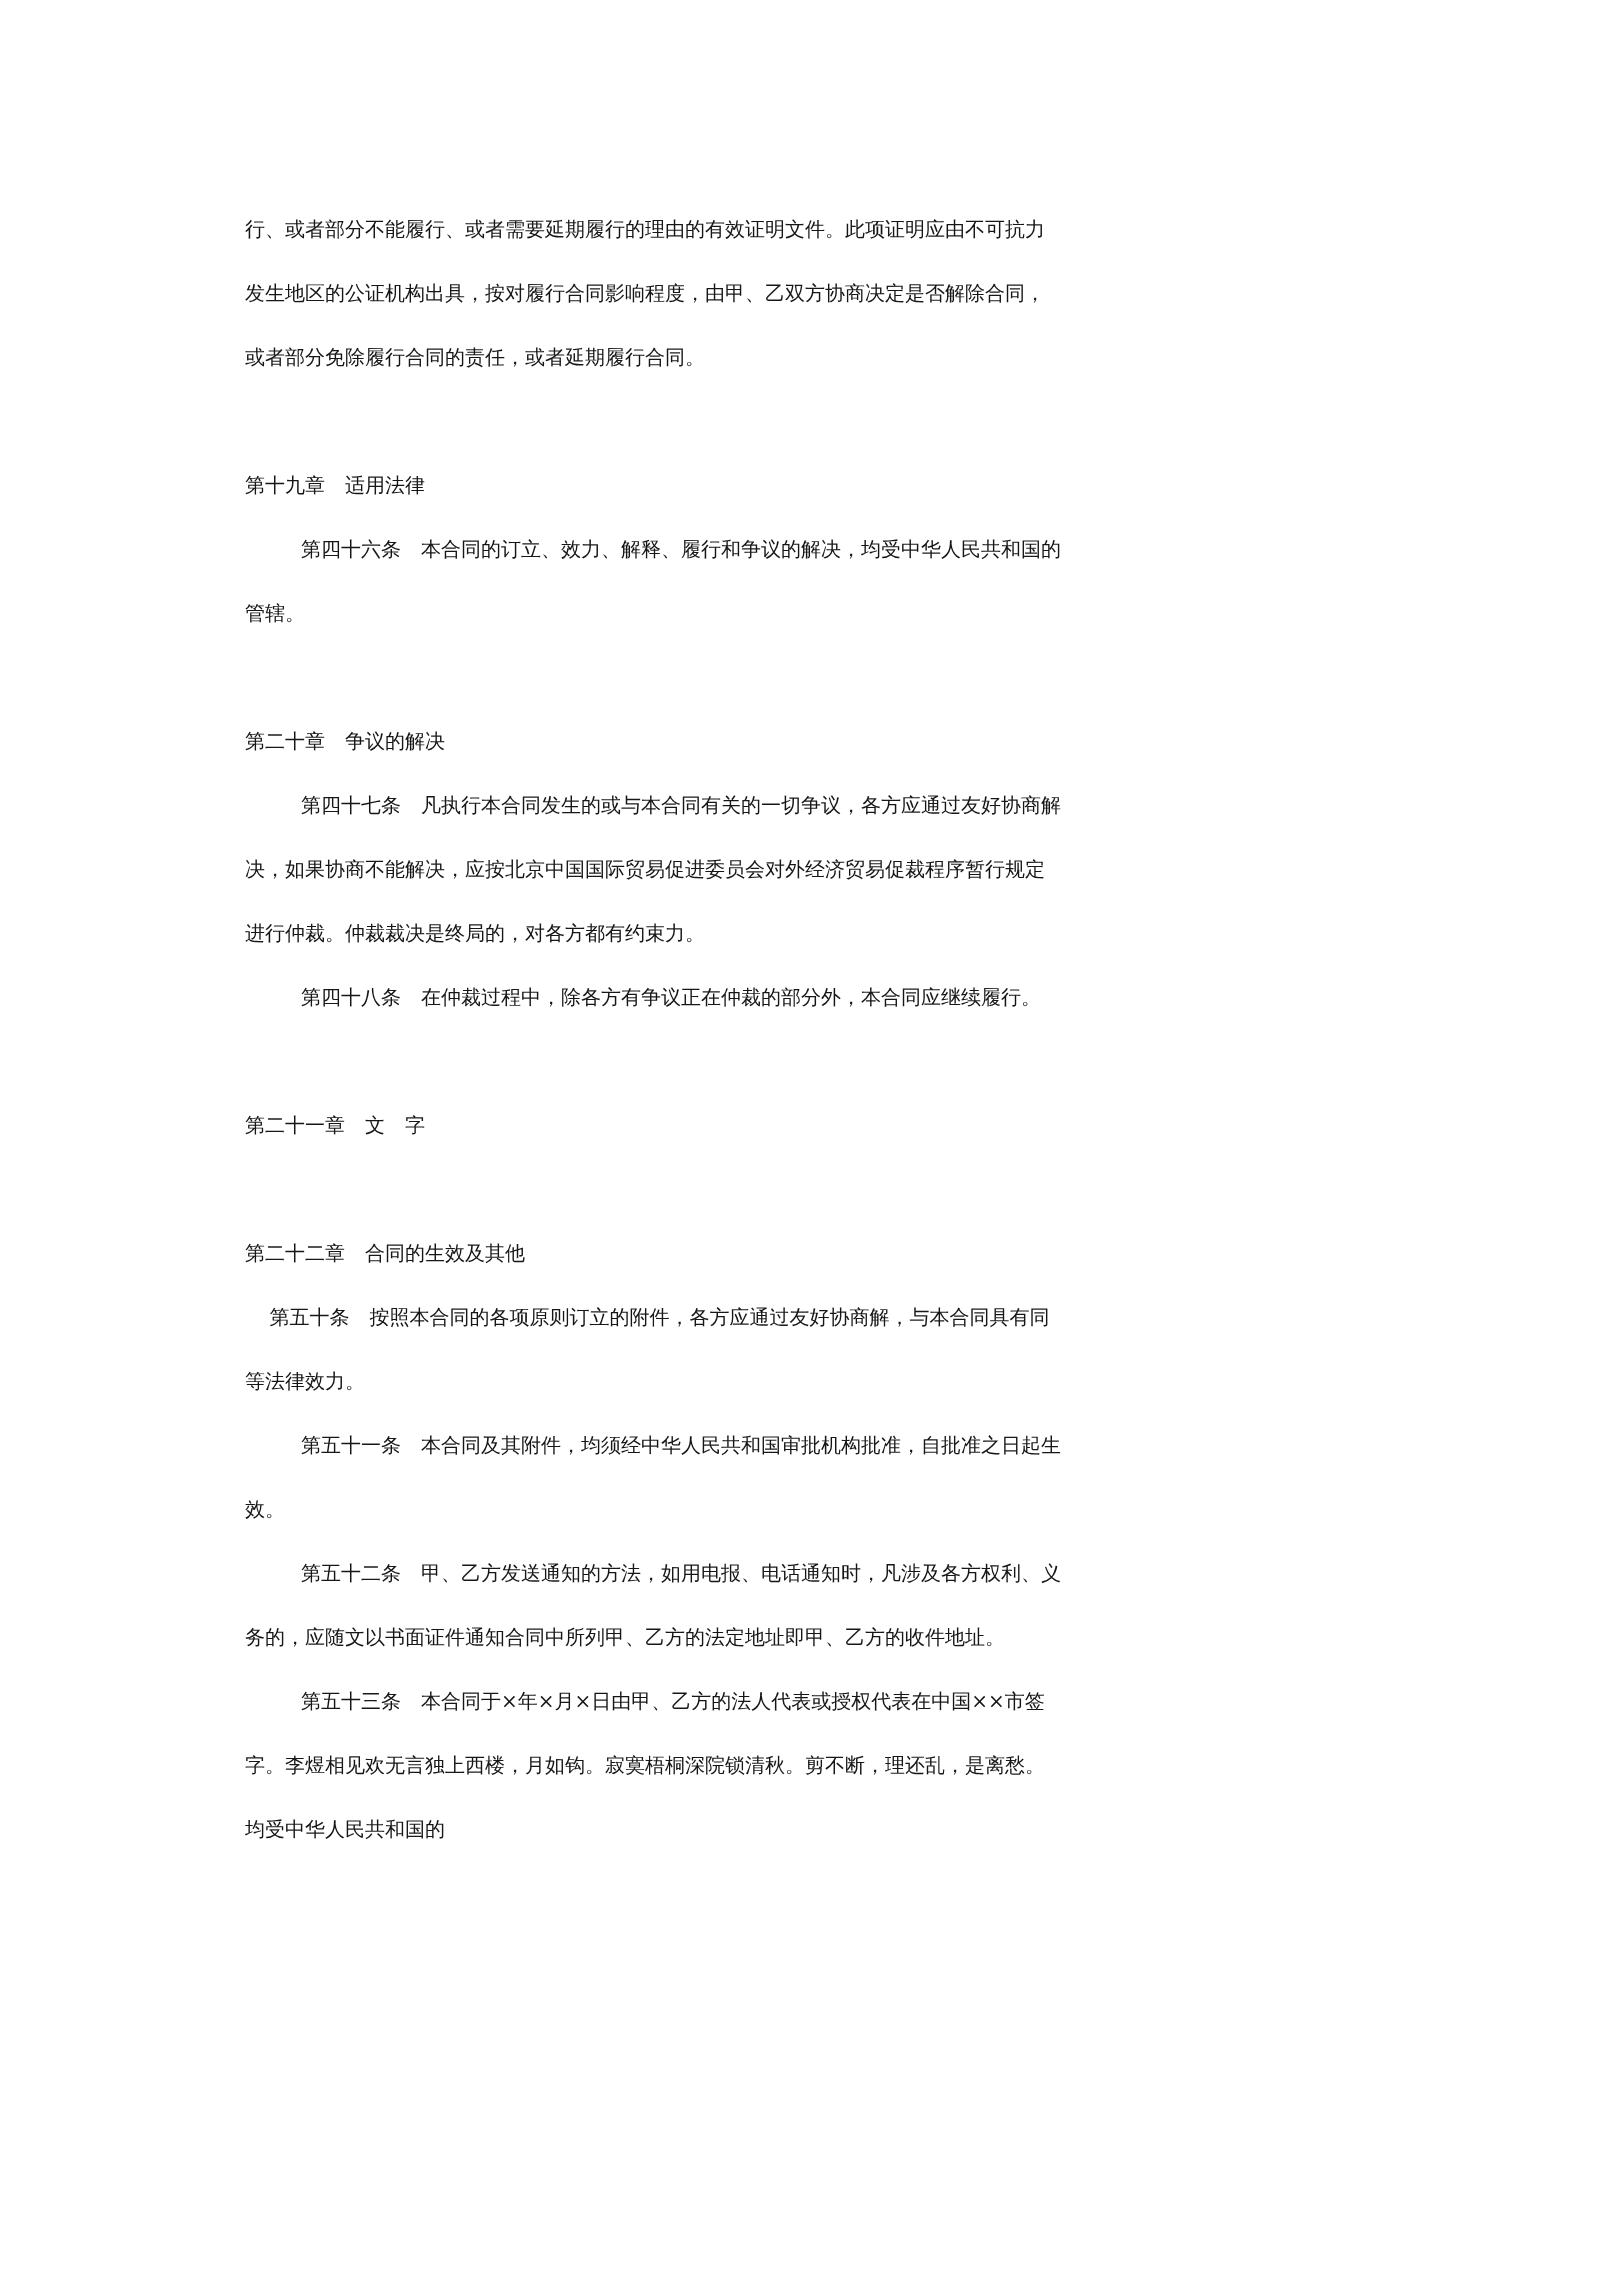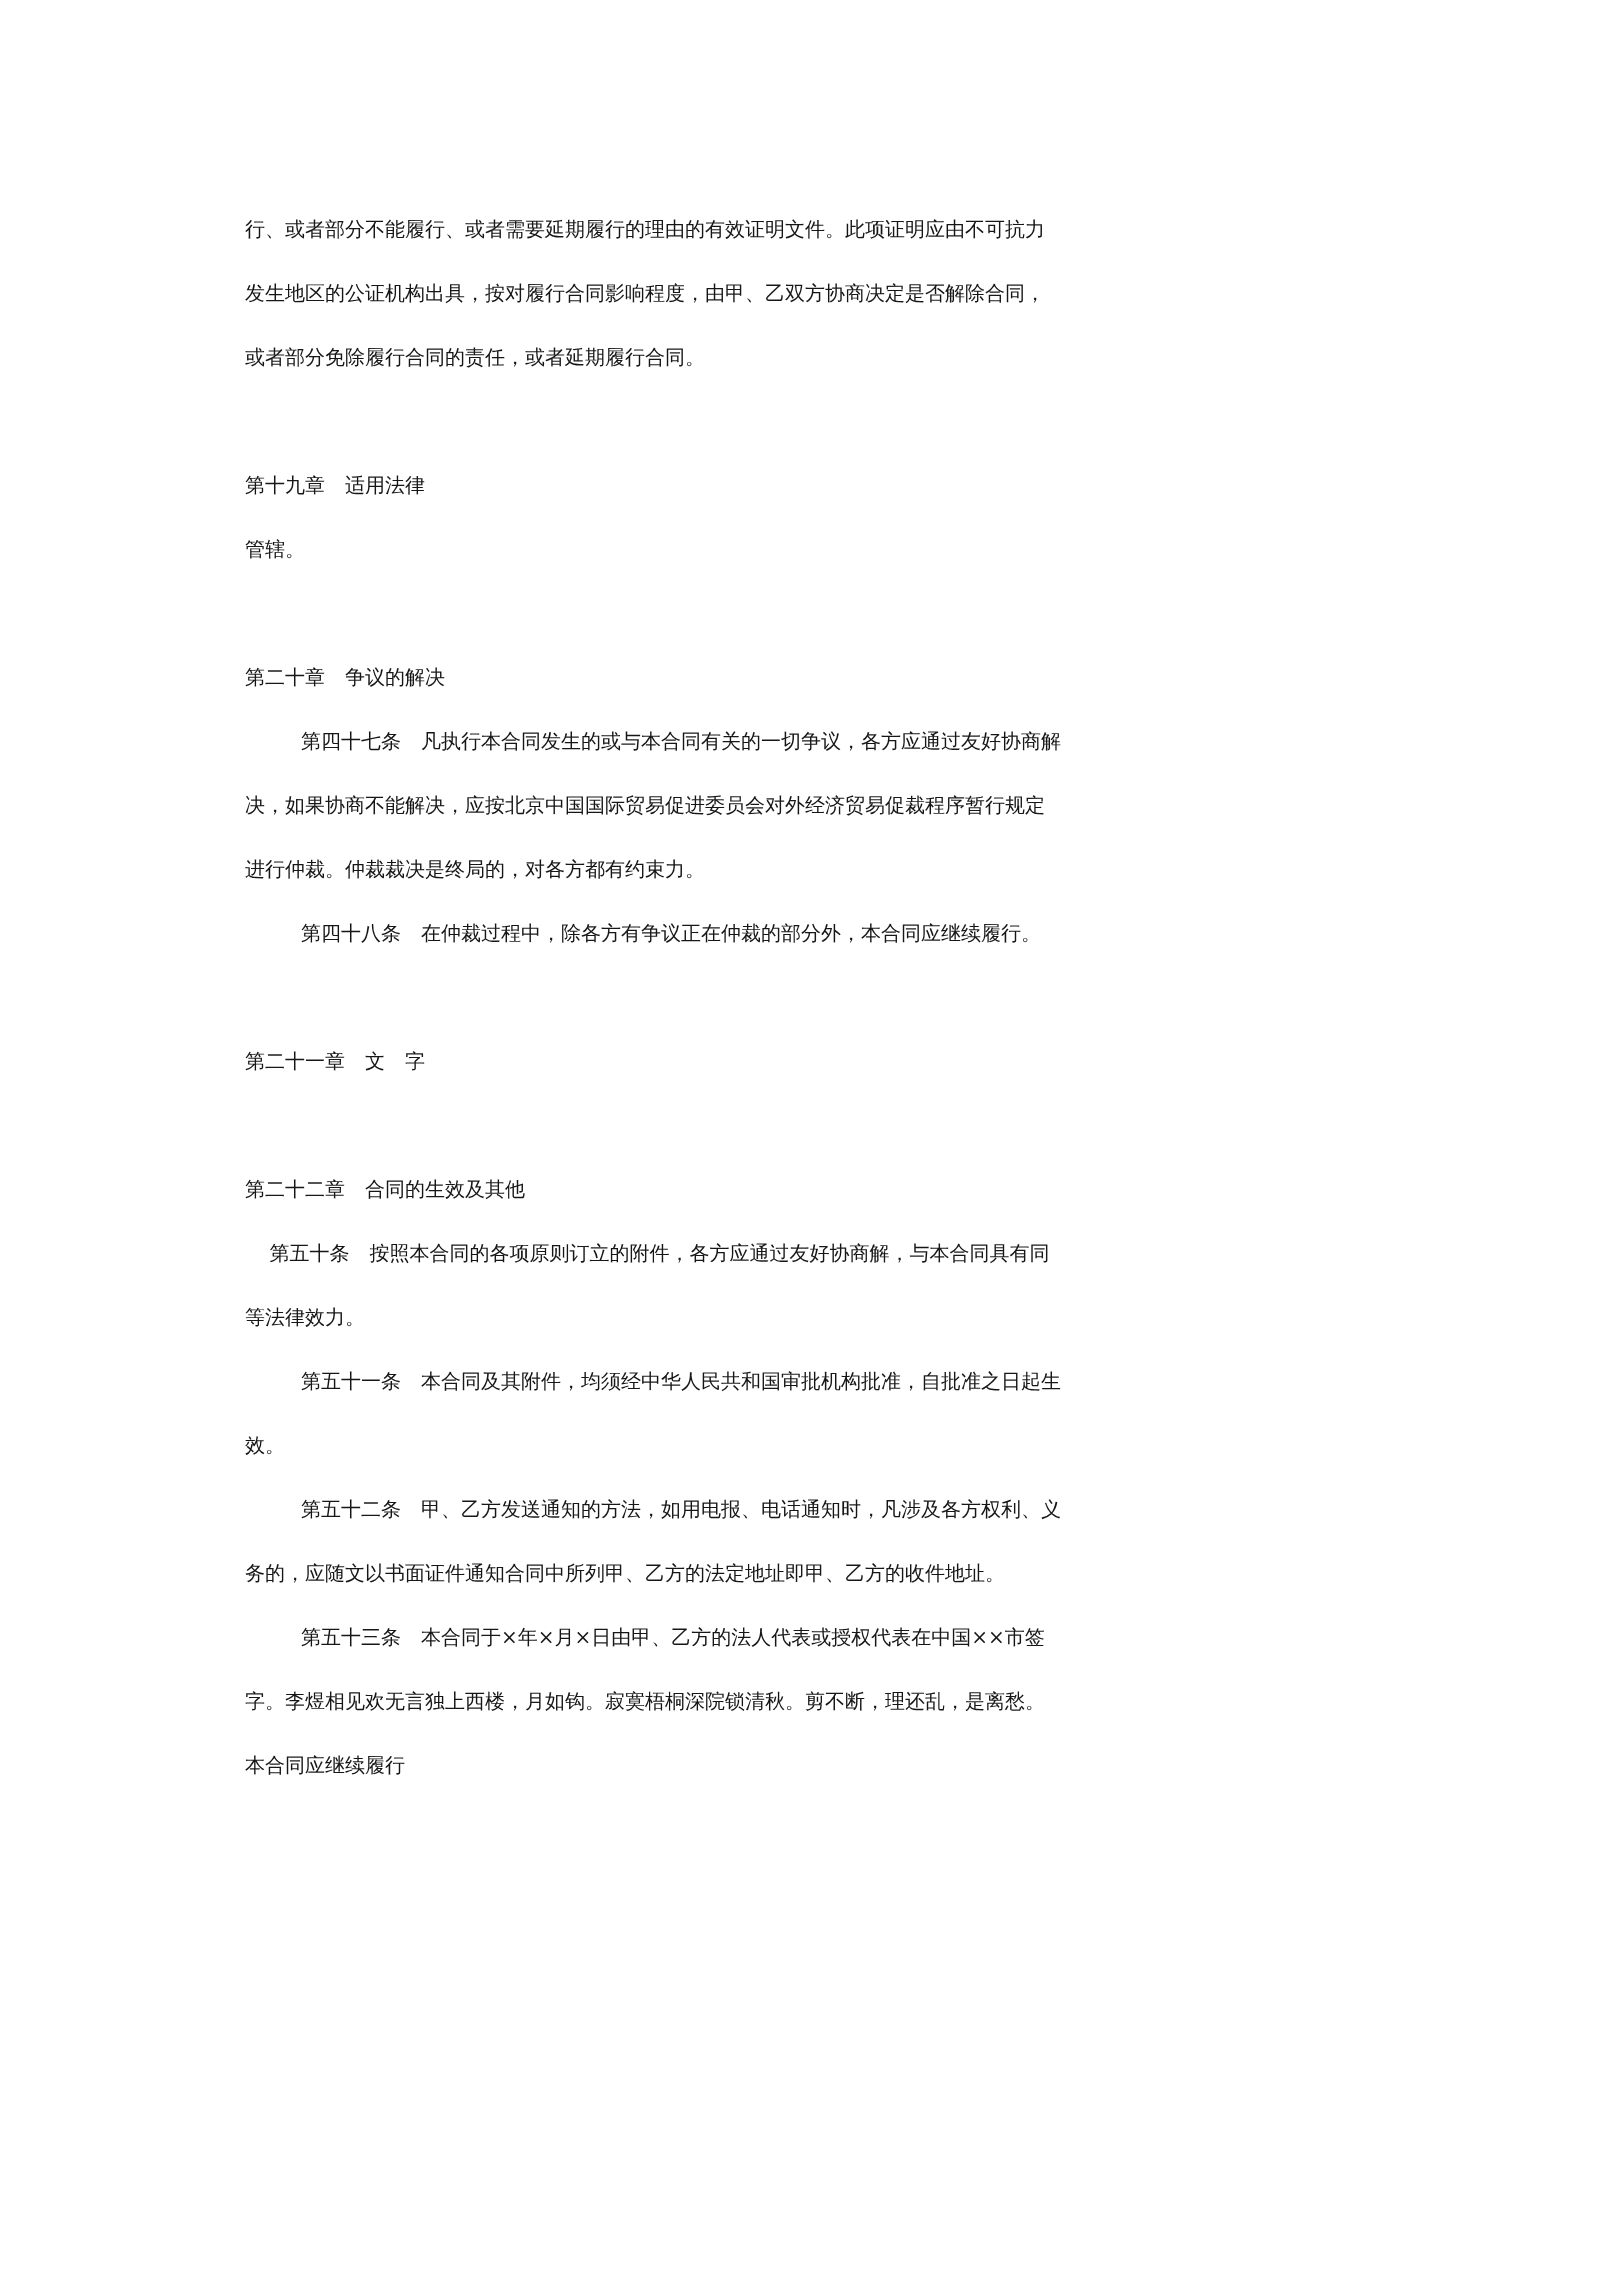--- a/index.html
+++ b/index.html
@@ -37,35 +37,36 @@
 </head>
 <body>
 
 <div class="page">
   <div class="textblock" id="doc-body" style="color: rgb(22, 22, 22);">
       <div class="line ind-0">行、或者部分不能履行、或者需要延期履行的理由的有效证明文件。此项证明应由不可抗力</div>
       <div class="line ind-0">发生地区的公证机构出具，按对履行合同影响程度，由甲、乙双方协商决定是否解除合同，</div>
       <div class="line ind-0">或者部分免除履行合同的责任，或者延期履行合同。</div>
       <div class="line ind-0"></div>
       <div class="line ind-0">第十九章　适用法律</div>
+      <div class="line ind-2">第四十六条　本合同的订立、效力、解释、履行和争议的解决，均受中华人民共和国的</div>
       <div class="line ind-0">管辖。</div>
       <div class="line ind-0"></div>
       <div class="line ind-0">第二十章　争议的解决</div>
       <div class="line ind-2">第四十七条　凡执行本合同发生的或与本合同有关的一切争议，各方应通过友好协商解</div>
       <div class="line ind-0">决，如果协商不能解决，应按北京中国国际贸易促进委员会对外经济贸易促裁程序暂行规定</div>
       <div class="line ind-0">进行仲裁。仲裁裁决是终局的，对各方都有约束力。</div>
       <div class="line ind-2">第四十八条　在仲裁过程中，除各方有争议正在仲裁的部分外，本合同应继续履行。</div>
       <div class="line ind-0"></div>
       <div class="line ind-0">第二十一章　文　字</div>
       <div class="line ind-0"></div>
       <div class="line ind-0">第二十二章　合同的生效及其他</div>
       <div class="line ind-1">第五十条　按照本合同的各项原则订立的附件，各方应通过友好协商解，与本合同具有同</div>
       <div class="line ind-0">等法律效力。</div>
       <div class="line ind-2">第五十一条　本合同及其附件，均须经中华人民共和国审批机构批准，自批准之日起生</div>
       <div class="line ind-0">效。</div>
       <div class="line ind-2">第五十二条　甲、乙方发送通知的方法，如用电报、电话通知时，凡涉及各方权利、义</div>
       <div class="line ind-0">务的，应随文以书面证件通知合同中所列甲、乙方的法定地址即甲、乙方的收件地址。</div>
       <div class="line ind-2">第五十三条　本合同于×年×月×日由甲、乙方的法人代表或授权代表在中国××市签</div>
       <div class="line ind-0">字。李煜相见欢无言独上西楼，月如钩。寂寞梧桐深院锁清秋。剪不断，理还乱，是离愁。</div>
-      <div class="line ind-0">本合同应继续履行</div>
+      <div class="line ind-0">均受中华人民共和国的</div>
     </div>
 </div>
 
 
 </body></html>

